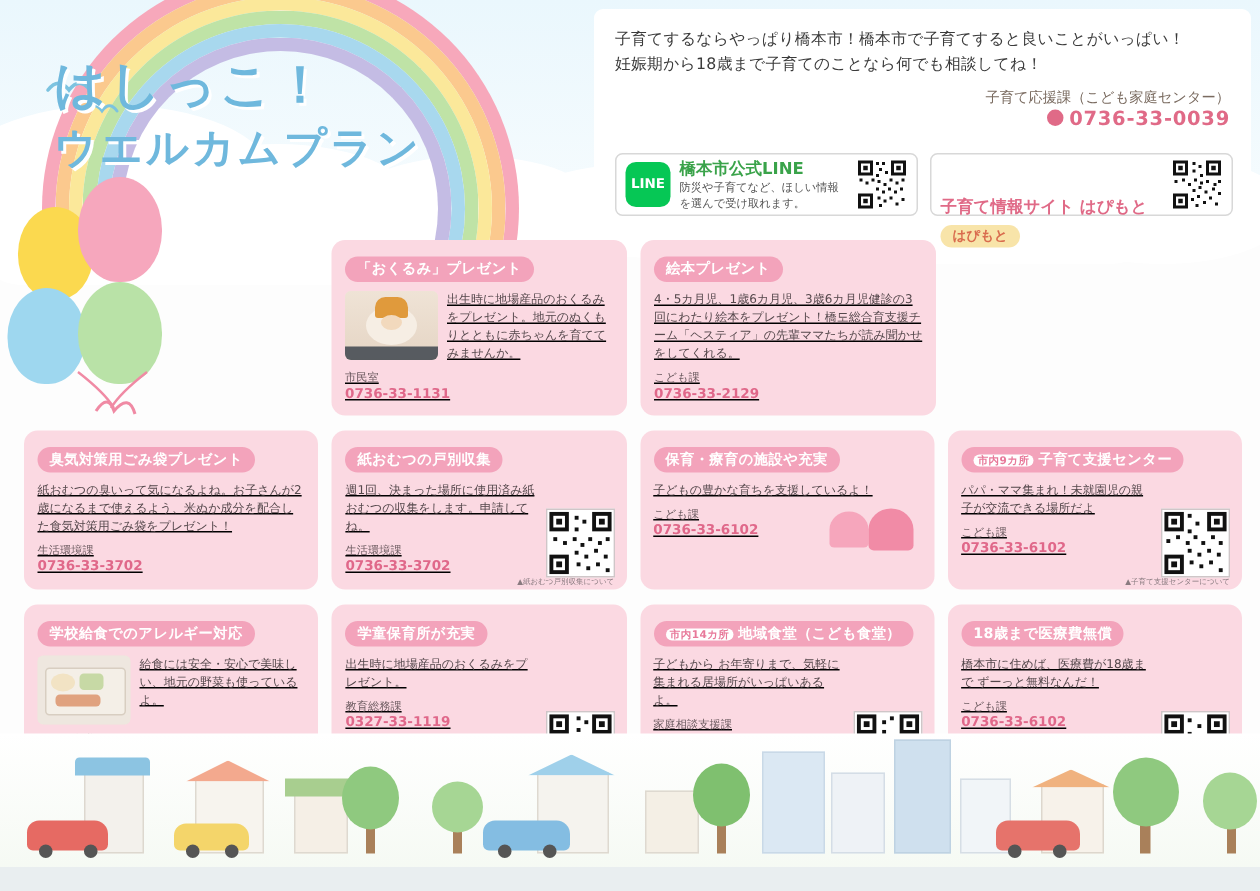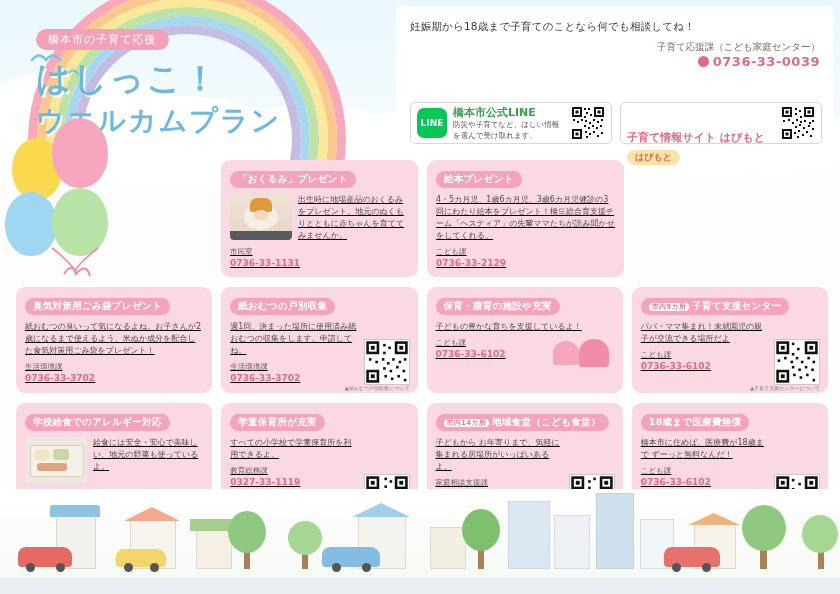--- a/index.html
+++ b/index.html
@@ -87,38 +87,38 @@
     <i style="width:228px;height:228px;border-width:9px;left:36px;top:36px;border-top-color:#a8d8ee;border-left-color:#a8d8ee;border-right-color:#a8d8ee;"></i>
     <i style="width:210px;height:210px;border-width:9px;left:45px;top:45px;border-top-color:#c4bce4;border-left-color:#c4bce4;border-right-color:#c4bce4;"></i>
   </div>
 
   <svg style="position:absolute;left:28px;top:44px;" width="60" height="36">
     <path d="M4 16 q7 -9 14 0 q7 -9 14 0" stroke="#7cc3e0" stroke-width="2.4" fill="none" stroke-linecap="round"></path>
     <path d="M30 30 q5 -7 10 0 q5 -7 10 0" stroke="#7cc3e0" stroke-width="2" fill="none" stroke-linecap="round"></path>
   </svg>
 
   <div class="titleband">
-    <span class="titletag">橋本市の子育て応援</span>
     <div class="title1">はしっこ！</div>
     <div class="title2">ウエルカムプラン</div>
   </div>
 
   <div>
     <div class="balloon" style="left:12px;top:138px;width:50px;height:62px;background:#fbd94f;"></div>
     <div class="balloon" style="left:52px;top:118px;width:56px;height:70px;background:#f6a7bd;"></div>
     <div class="balloon" style="left:5px;top:192px;width:52px;height:64px;background:#9ed7ef;"></div>
     <div class="balloon" style="left:52px;top:188px;width:56px;height:68px;background:#b9e2a7;"></div>
     <svg style="position:absolute;left:40px;top:246px;" width="70" height="50">
       <path d="M12 2 q18 14 24 24 M58 2 q-18 14 -24 24" stroke="#f08aa4" stroke-width="1.6" fill="none"></path>
       <path d="M24 28 q8 -12 12 0 q10 -12 14 2" stroke="#f08aa4" stroke-width="2" fill="none"></path>
     </svg>
   </div>
 
   <div class="infopanel">
     <div style="padding:12px 14px 0;">
+      <div class="infotext">子育てするならやっぱり橋本市！橋本市で子育てすると良いことがいっぱい！</div>
       <div class="infotext">妊娠期から18歳まで子育てのことなら何でも相談してね！</div>
       <div class="infosub" style="margin-top:6px;">子育て応援課（こども家庭センター）</div>
       <div class="infotel">
         <span class="telico"></span><span>0736-33-0039</span>
       </div>
     </div>
 
     <div class="qrbox" style="left:14px;top:96px;width:200px;height:40px;">
       <div style="display:flex;align-items:center;height:100%;padding:0 6px;box-sizing:border-box;gap:6px;">
         <div class="linebadge">LINE</div>
@@ -385,21 +385,21 @@
         <div class="footer">
           <span class="dept">こども食堂って…</span>
           <span class="dept">教育総務課</span>
           <span class="tel">0736-39-2338</span>
         </div>
       </div>
 
       <div class="card w1">
         <span class="cardhead">学童保育所が充実</span>
         <div class="cardbody" style="padding-right:50px;">
-          <div class="cardtext">すべての小学校で学童保育所を利用できるよ。</div>
+          <div class="cardtext">出生時に地場産品のおくるみをプレゼント。</div>
         </div>
         <div class="footer">
           <span class="dept">教育総務課</span>
           <span class="tel">0327-33-1119</span>
         </div>
         <svg class="cardqr" viewBox="0 0 34 34">
           <rect width="34" height="34" fill="#fff"></rect>
           <g fill="#111">
             <rect x="1" y="1" width="10" height="10"></rect>
               <rect x="3" y="3" width="6" height="6" fill="#fff"></rect>

